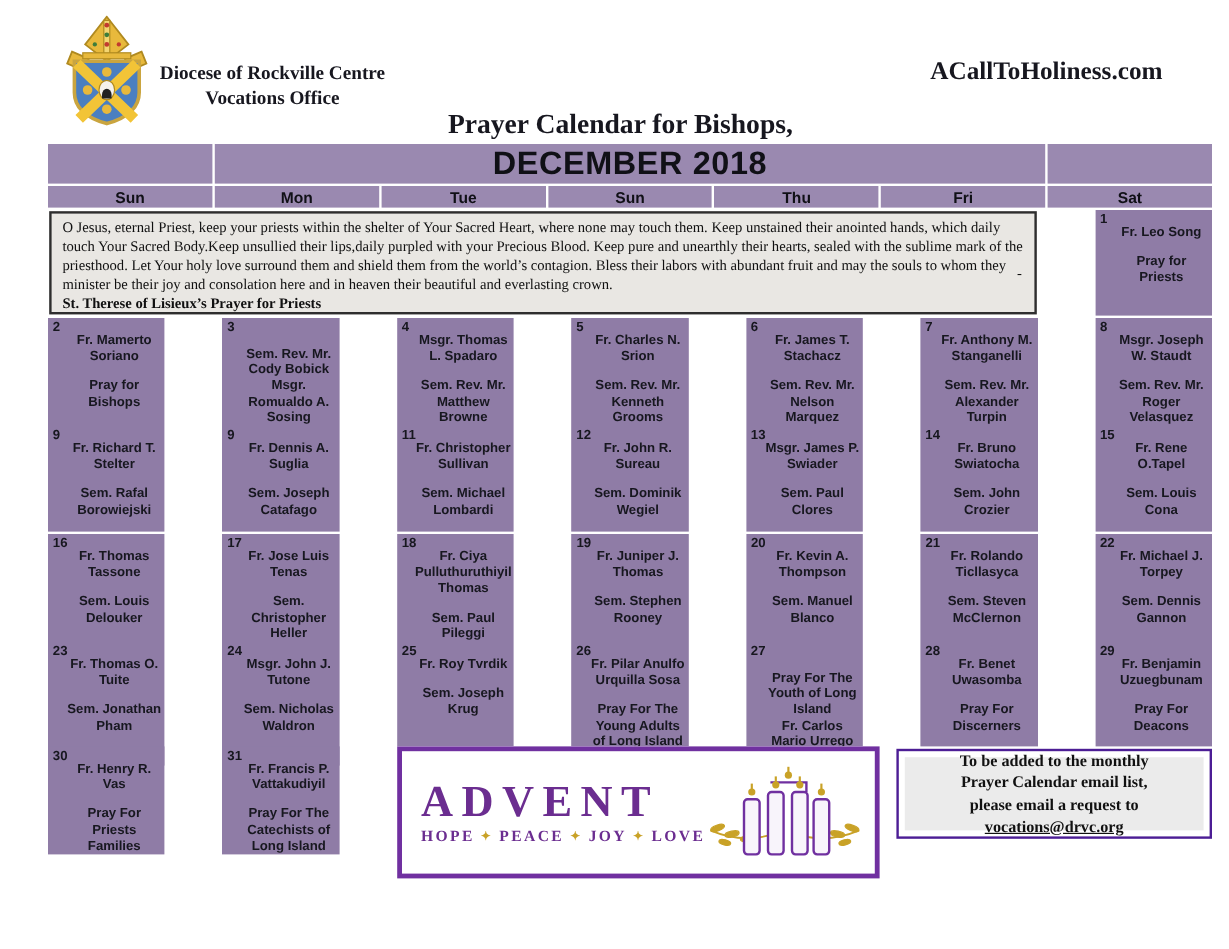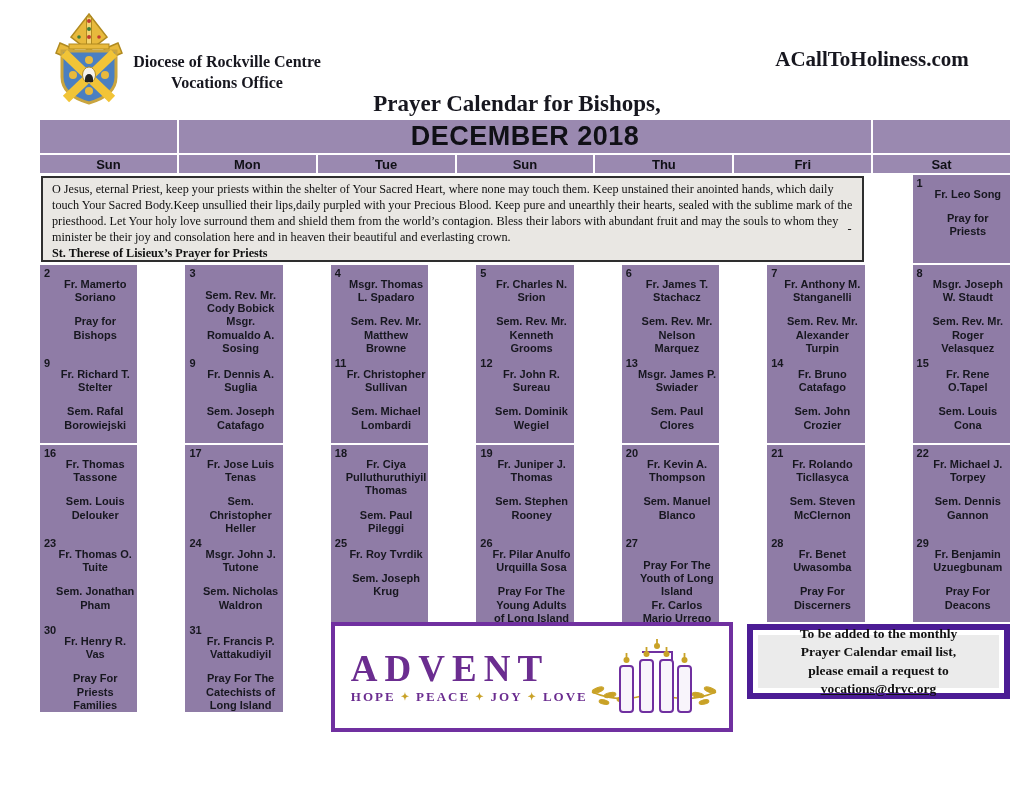--- a/index.html
+++ b/index.html
@@ -47,21 +47,21 @@
   .adventbox{position:absolute;left:0;top:0;width:402px;height:110px;background:#ffffff;
     border:4px solid #7030a0;box-sizing:border-box;display:flex;align-items:center;padding:2px 4px 2px 16px;}
   .adventtext{flex:0 0 auto;}
   .adventtitle{font-family:"Liberation Serif",serif;font-weight:bold;font-size:37px;line-height:1;
     letter-spacing:7px;color:#6b2d90;}
   .adventsub{font-family:"Liberation Serif",serif;font-weight:bold;font-size:13px;letter-spacing:2px;
     color:#6b2d90;margin-top:2px;display:flex;align-items:center;gap:5px;}
   .adventsep{color:#c9a227;font-size:10px;}
   .candles{flex:0 0 auto;margin-left:2px;}
   .emailbox{position:absolute;right:0;top:2px;width:263px;height:75px;background:#ffffff;
-    border:6px solid #4c1d95;box-sizing:border-box;padding:5px;}
+    border:2px solid #4c1d95;box-sizing:border-box;padding:5px;}
   .emailinner{width:100%;height:100%;background:#ebebeb;display:flex;flex-direction:column;
     align-items:center;justify-content:center;font-family:"Liberation Serif",serif;
     font-weight:bold;font-size:13.5px;line-height:1.35;color:#111;}
   .emaillink{text-decoration:underline;}
 </style>
 </head>
 <body>
 
 <div class="pagehead">
   <svg class="crest" viewBox="0 0 74 92">
@@ -223,21 +223,21 @@
     <div class="cell">
       <div class="dnum">13</div>
       <div class="dtxt">
         <div class="dline">Msgr. James P. Swiader</div>
         <div class="dline l2">Sem. Paul Clores</div>
       </div>
     </div>
     <div class="cell">
       <div class="dnum">14</div>
       <div class="dtxt">
-        <div class="dline">Fr. Bruno Catafago</div>
+        <div class="dline">Fr. Bruno Swiatocha</div>
         <div class="dline l2">Sem. John Crozier</div>
       </div>
     </div>
     <div class="cell">
       <div class="dnum">15</div>
       <div class="dtxt">
         <div class="dline">Fr. Rene O.Tapel</div>
         <div class="dline l2">Sem. Louis Cona</div>
       </div>
     </div>

